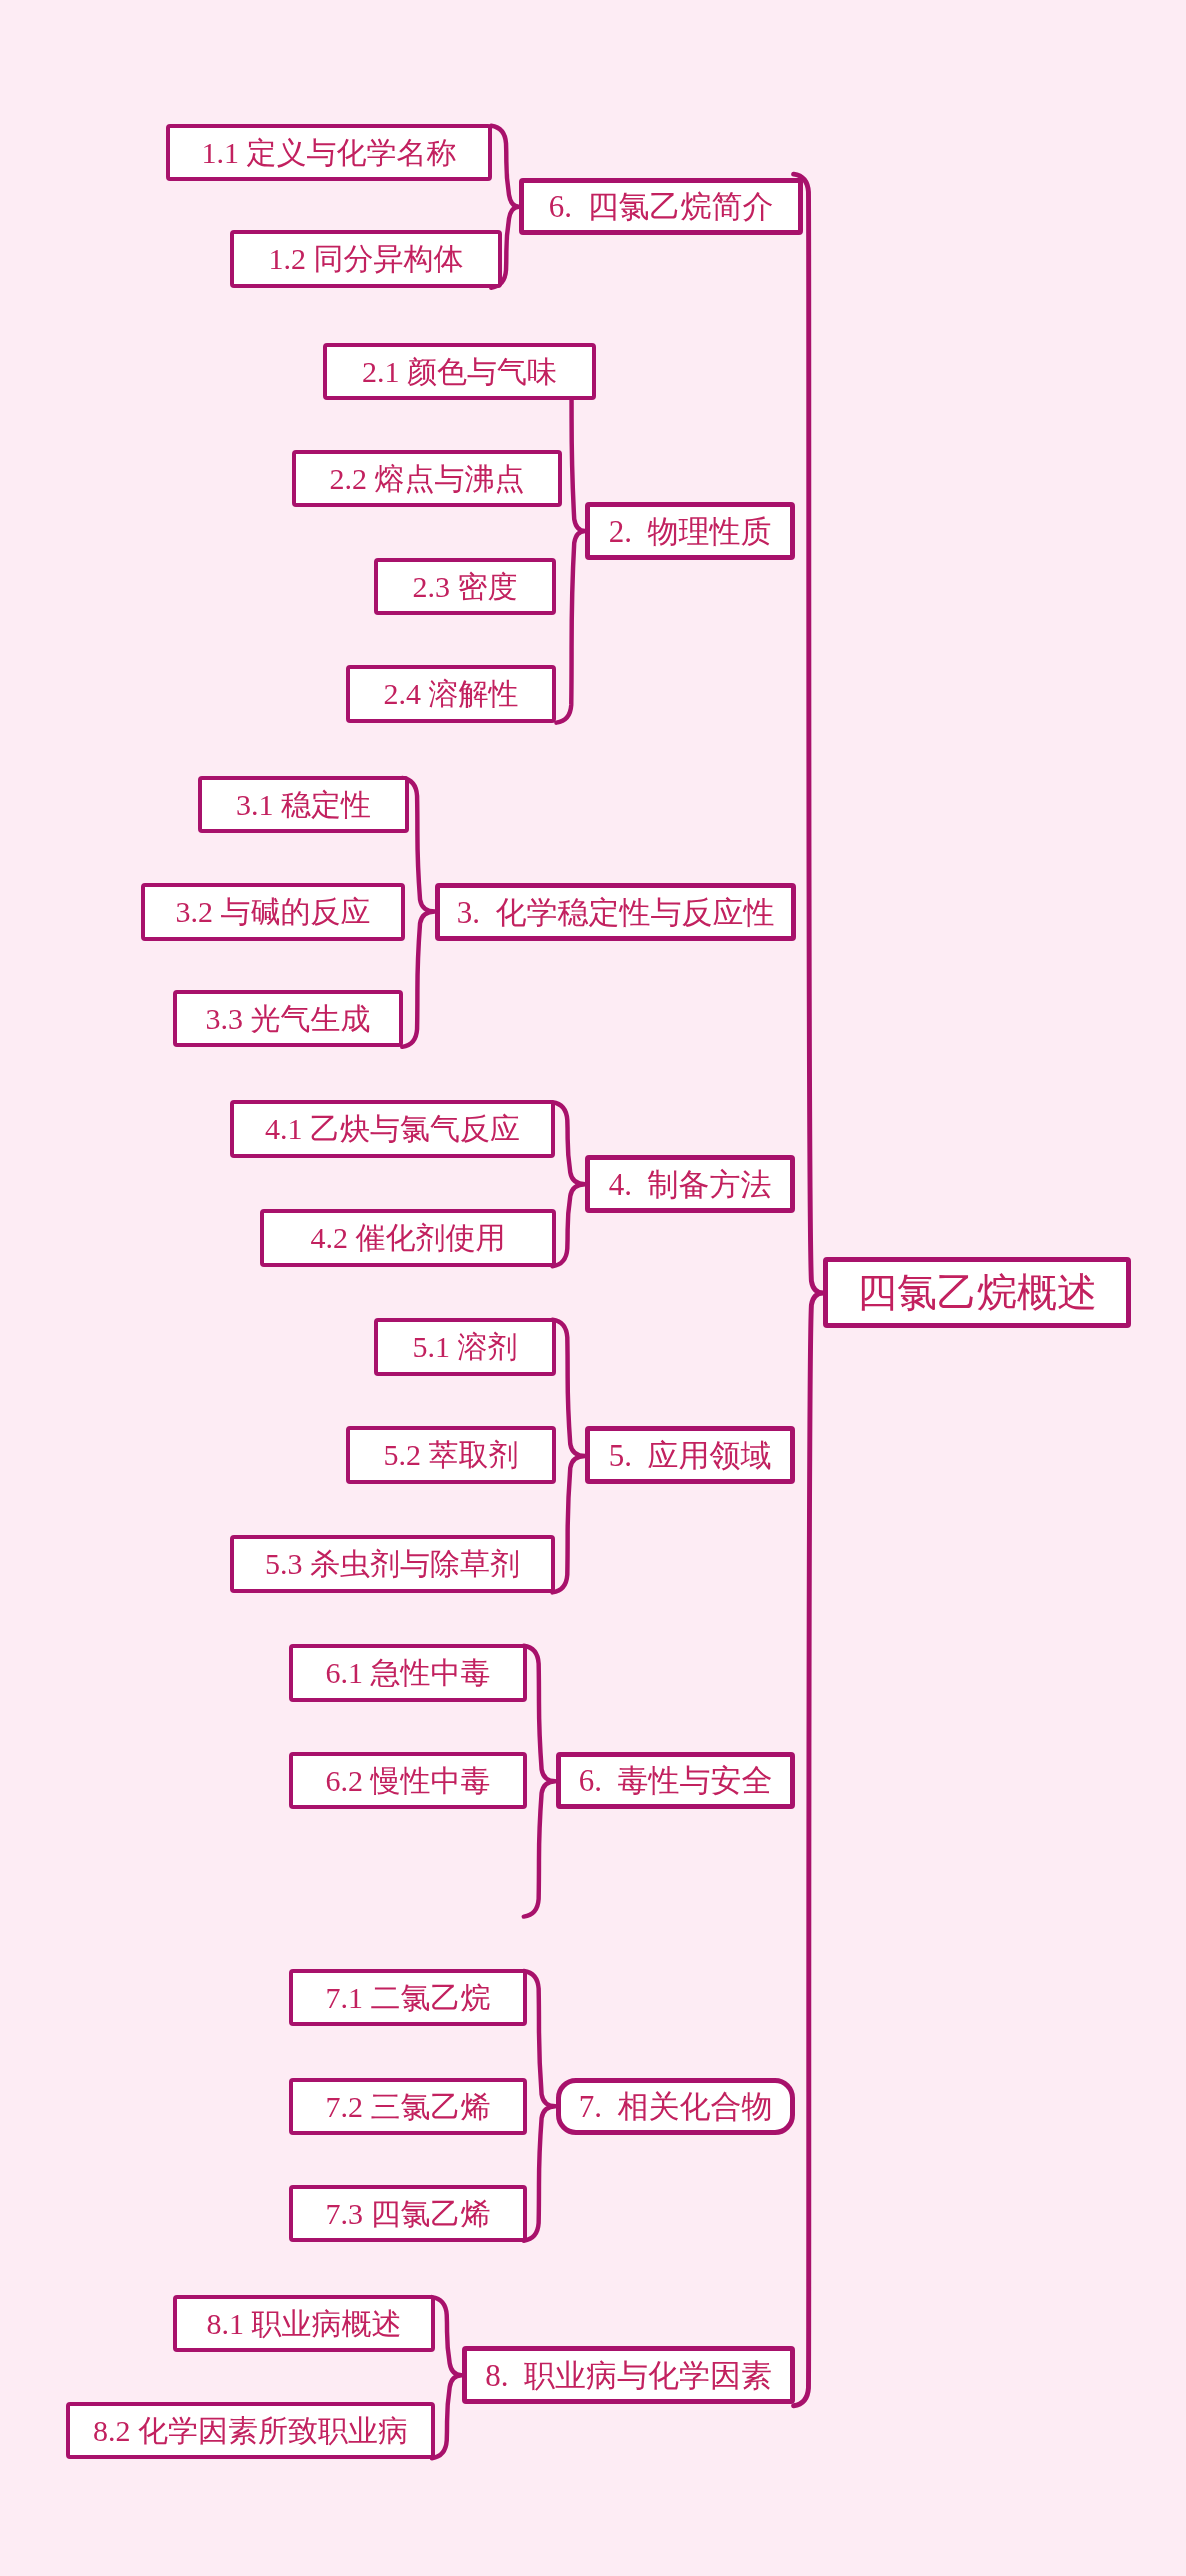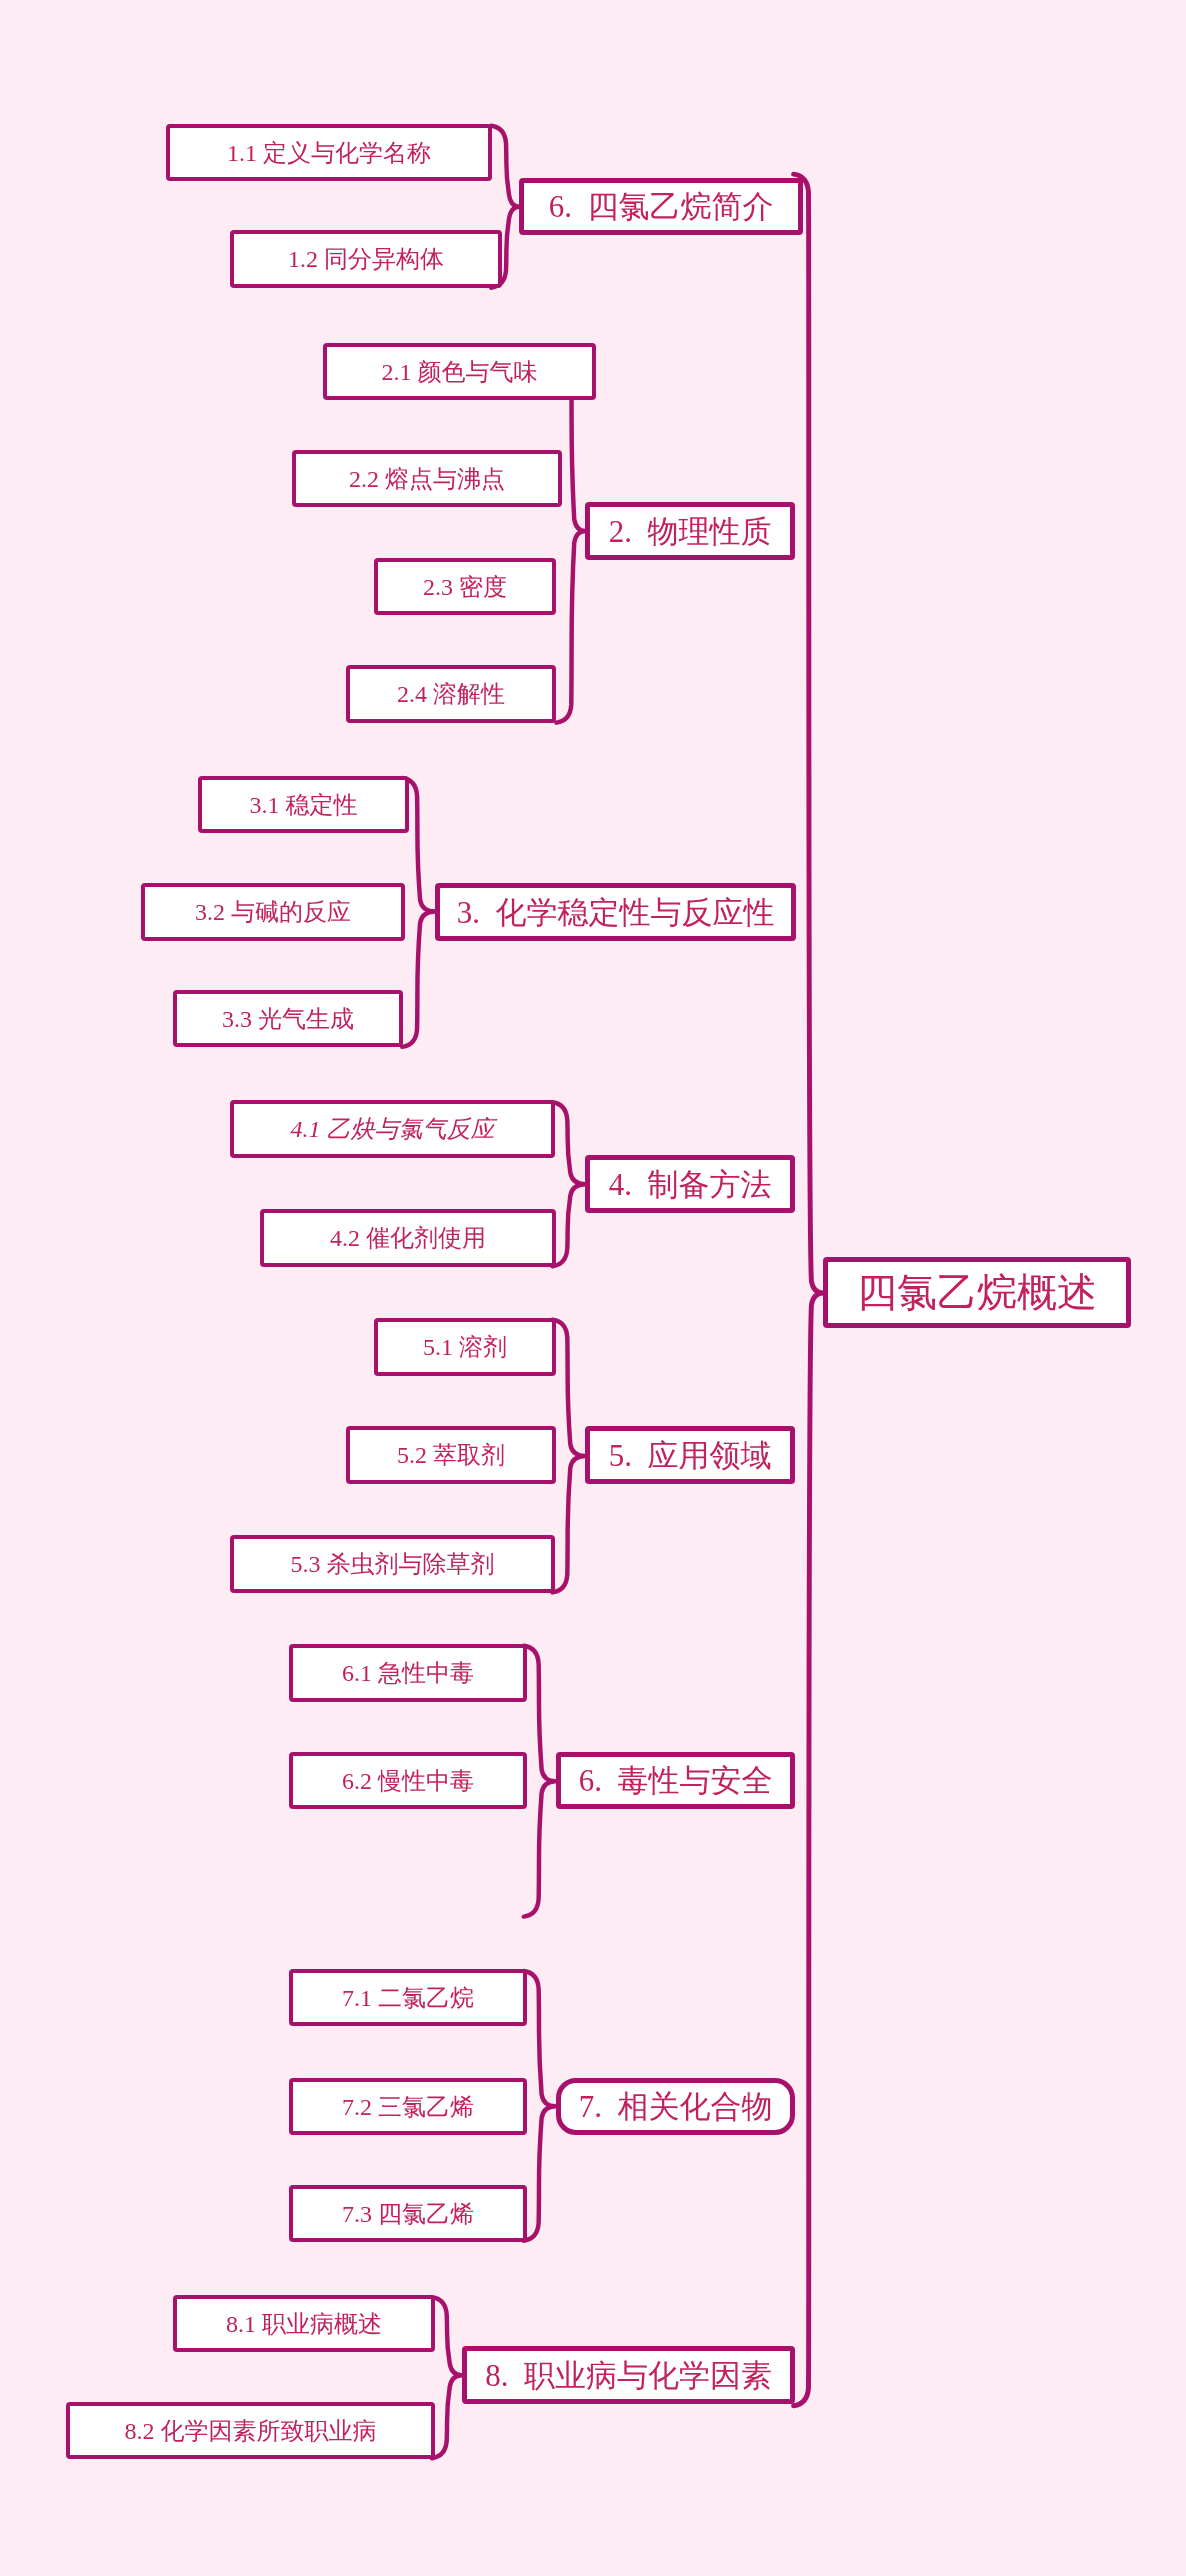--- a/index.html
+++ b/index.html
@@ -10,21 +10,21 @@
   .canvas{
     position:relative;width:1186px;height:2576px;background:var(--bg);
     overflow:hidden;
   }
   svg.connectors{position:absolute;left:0;top:0;width:1186px;height:2576px;}
   svg.connectors path{fill:none;stroke:var(--line);stroke-linecap:round;stroke-linejoin:round;}
   .box{
     position:absolute;box-sizing:border-box;
     display:flex;align-items:center;justify-content:center;
     background:var(--fill);border:4px solid var(--line);border-radius:4px;
-    color:var(--text);font-size:24px;line-height:1;white-space:pre;
+    color:var(--text);font-size:30px;line-height:1;white-space:pre;
   }
   .branch{border-width:5px;font-size:31px;}
   .root-box{border-width:5px;font-size:40px;}
 </style>
 </head>
 <body>
 
 <div class="canvas">
 
   <svg class="connectors" viewBox="0 0 1200 2606" xmlns="http://www.w3.org/2000/svg">
@@ -55,21 +55,21 @@
 
   <div class="box" style="left:289px;top:343px;width:273px;height:57px;margin-left:34px;">2.1 颜色与气味</div>
   <div class="box" style="left:292px;top:450px;width:270px;height:57px;">2.2 熔点与沸点</div>
   <div class="box" style="left:374px;top:558px;width:182px;height:57px;">2.3 密度</div>
   <div class="box" style="left:346px;top:665px;width:210px;height:58px;">2.4 溶解性</div>
 
   <div class="box" style="left:198px;top:776px;width:211px;height:57px;">3.1 稳定性</div>
   <div class="box" style="left:141px;top:883px;width:264px;height:58px;">3.2 与碱的反应</div>
   <div class="box" style="left:173px;top:990px;width:230px;height:57px;">3.3 光气生成</div>
 
-  <div class="box" style="left:230px;top:1100px;width:325px;height:58px;font-style:italic;">4.1 乙炔与氯气反应</div>
+  <div class="box" style="left:230px;top:1100px;width:325px;height:58px;">4.1 乙炔与氯气反应</div>
   <div class="box" style="left:260px;top:1209px;width:296px;height:58px;">4.2 催化剂使用</div>
 
   <div class="box" style="left:374px;top:1318px;width:182px;height:58px;">5.1 溶剂</div>
   <div class="box" style="left:346px;top:1426px;width:210px;height:58px;">5.2 萃取剂</div>
   <div class="box" style="left:230px;top:1535px;width:325px;height:58px;">5.3 杀虫剂与除草剂</div>
 
   <div class="box" style="left:289px;top:1644px;width:238px;height:58px;">6.1 急性中毒</div>
   <div class="box" style="left:289px;top:1752px;width:238px;height:57px;">6.2 慢性中毒</div>
 
   <div class="box" style="left:289px;top:1969px;width:238px;height:57px;">7.1 二氯乙烷</div>

